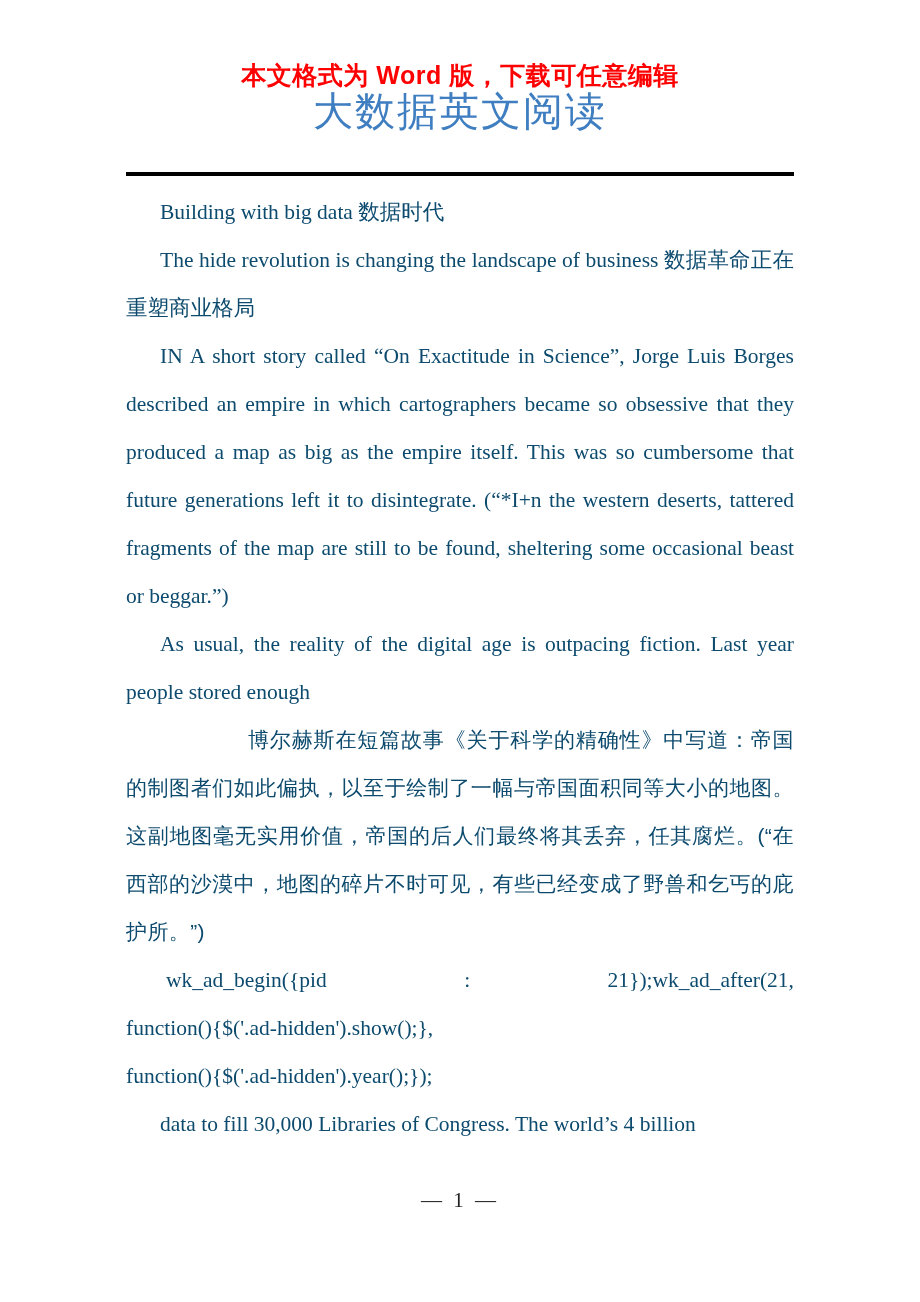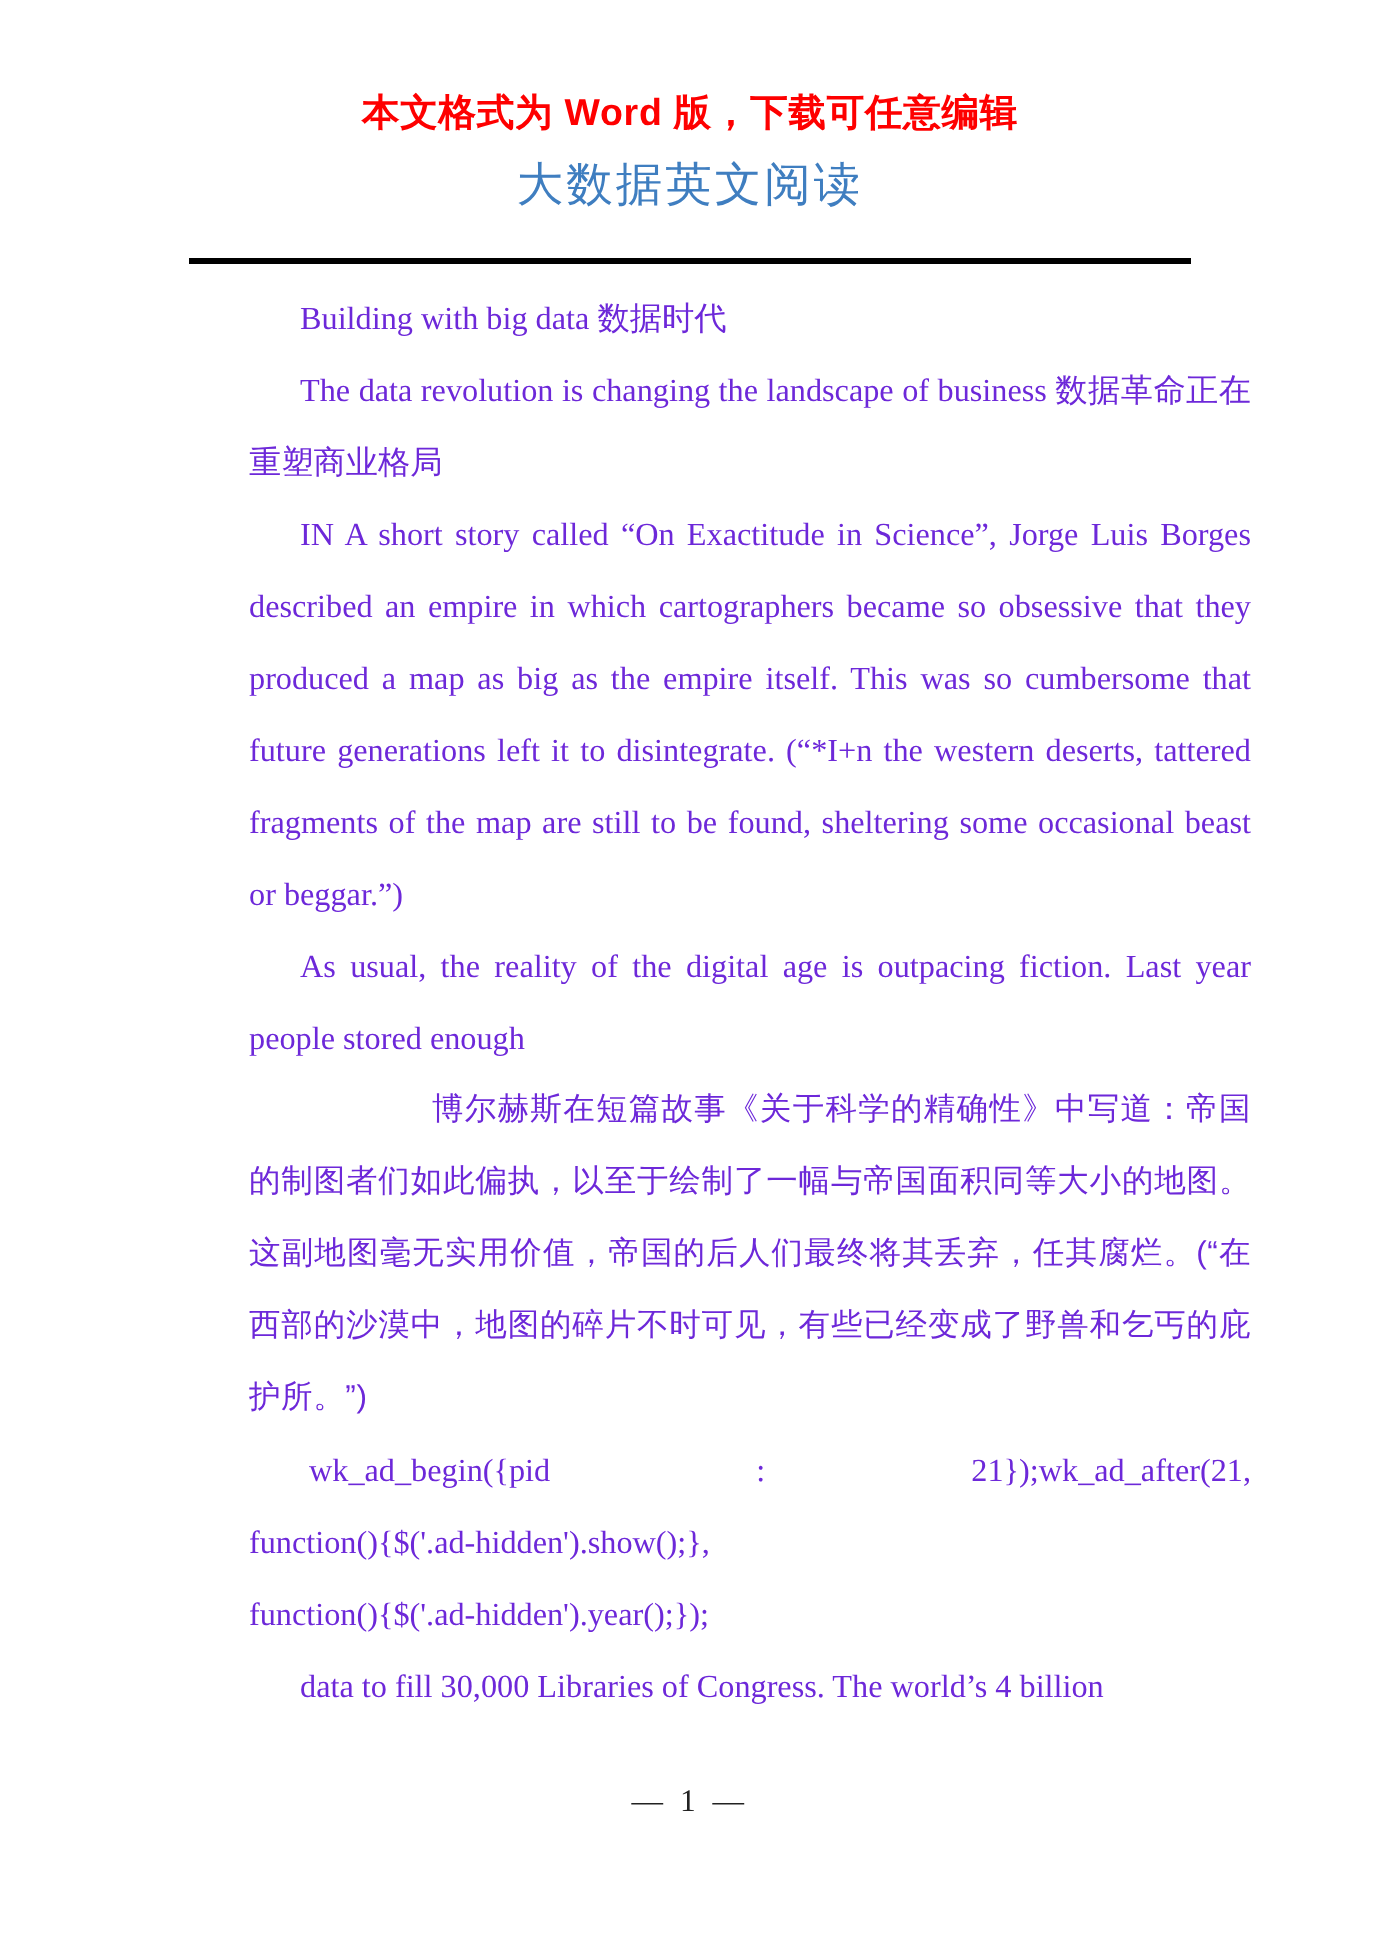--- a/index.html
+++ b/index.html
@@ -38,23 +38,22 @@
     font-family: "Liberation Sans", "DejaVu Sans", sans-serif;
     font-weight: bold;
     font-size: 25px;
     color: #fe0000;
     letter-spacing: 0.5px;
     line-height: 34px;
     white-space: nowrap;
   }
 
   .doc-title {
-    margin-top: 14px;
-    font-family: Liberation Mono, monospace;
-    font-size: 31px;
+    font-family: Liberation Serif, serif;
+    font-size: 40px;
     color: #3f7ec0;
     letter-spacing: 2px;
     line-height: 40px;
     white-space: nowrap;
   }
 
   .header-rule {
     position: absolute;
     left: 126px;
     top: 172px;
@@ -112,25 +111,25 @@
 
 <div class="page">
 
   <div class="doc-header">
     <div class="watermark-line" style="color: rgb(254, 0, 0);">本文格式为 Word 版，下载可任意编辑</div>
     <div class="doc-title" style="color: rgb(63, 126, 192);">大数据英文阅读</div>
   </div>
 
   <div class="header-rule" style="background: rgb(0, 0, 0);"></div>
 
-  <div class="doc-body" style="color: #6d28d9; margin-left: 40px;">
+  <div class="doc-body" style="color: #0c4a6e;">
 
     <p class="para">Building with big data  数据时代</p>
 
-    <p class="para">The data revolution is changing the landscape of business  数据革命正在重塑商业格局</p>
+    <p class="para">The hide revolution is changing the landscape of business  数据革命正在重塑商业格局</p>
 
     <p class="para">IN A short story called “On Exactitude in Science”, Jorge Luis Borges described an empire in which cartographers became so obsessive that they produced a map as big as the empire itself. This was so cumbersome that future generations left it to disintegrate. (“*I+n the western deserts, tattered fragments of the map are still to be found, sheltering some occasional beast or beggar.”)</p>
 
     <p class="para">As usual, the reality of the digital age is outpacing fiction. Last year people stored enough</p>
 
     <p class="para zh zh-block">博尔赫斯在短篇故事《关于科学的精确性》中写道：帝国的制图者们如此偏执，以至于绘制了一幅与帝国面积同等大小的地图。这副地图毫无实用价值，帝国的后人们最终将其丢弃，任其腐烂。(“在西部的沙漠中，地图的碎片不时可见，有些已经变成了野兽和乞丐的庇护所。”)</p>
 
     <p class="para code" style="text-align-last: justify; word-spacing: 0px; font-family: Liberation Serif, serif;">wk_ad_begin({pid : 21});wk_ad_after(21,</p>
 
     <p class="para code" style="text-indent:0;">function(){$('.ad-hidden').show();},</p>

